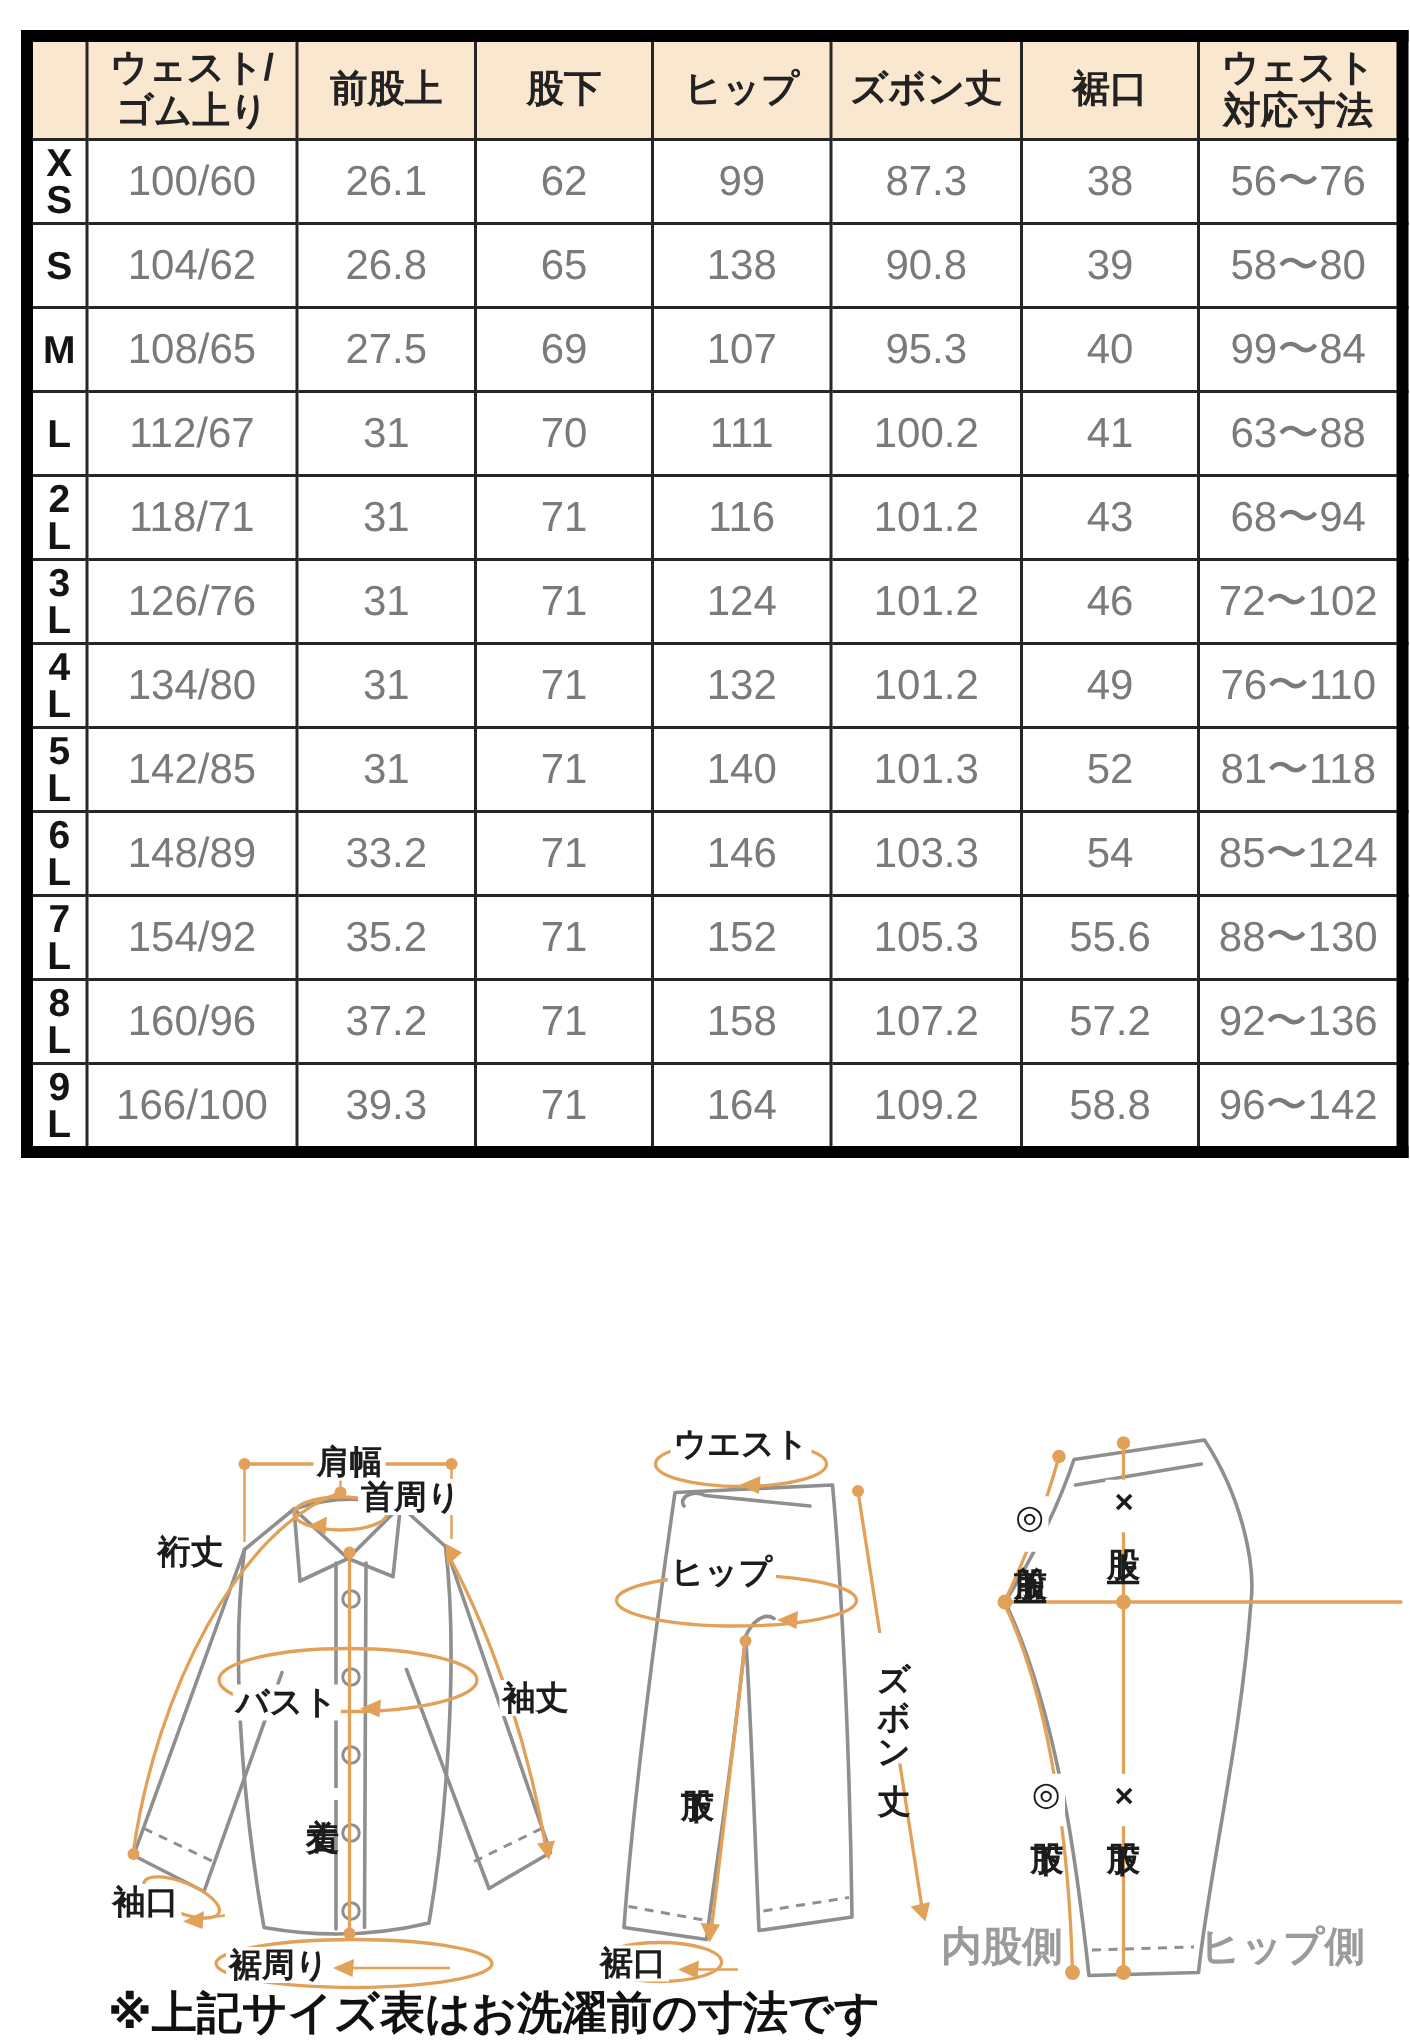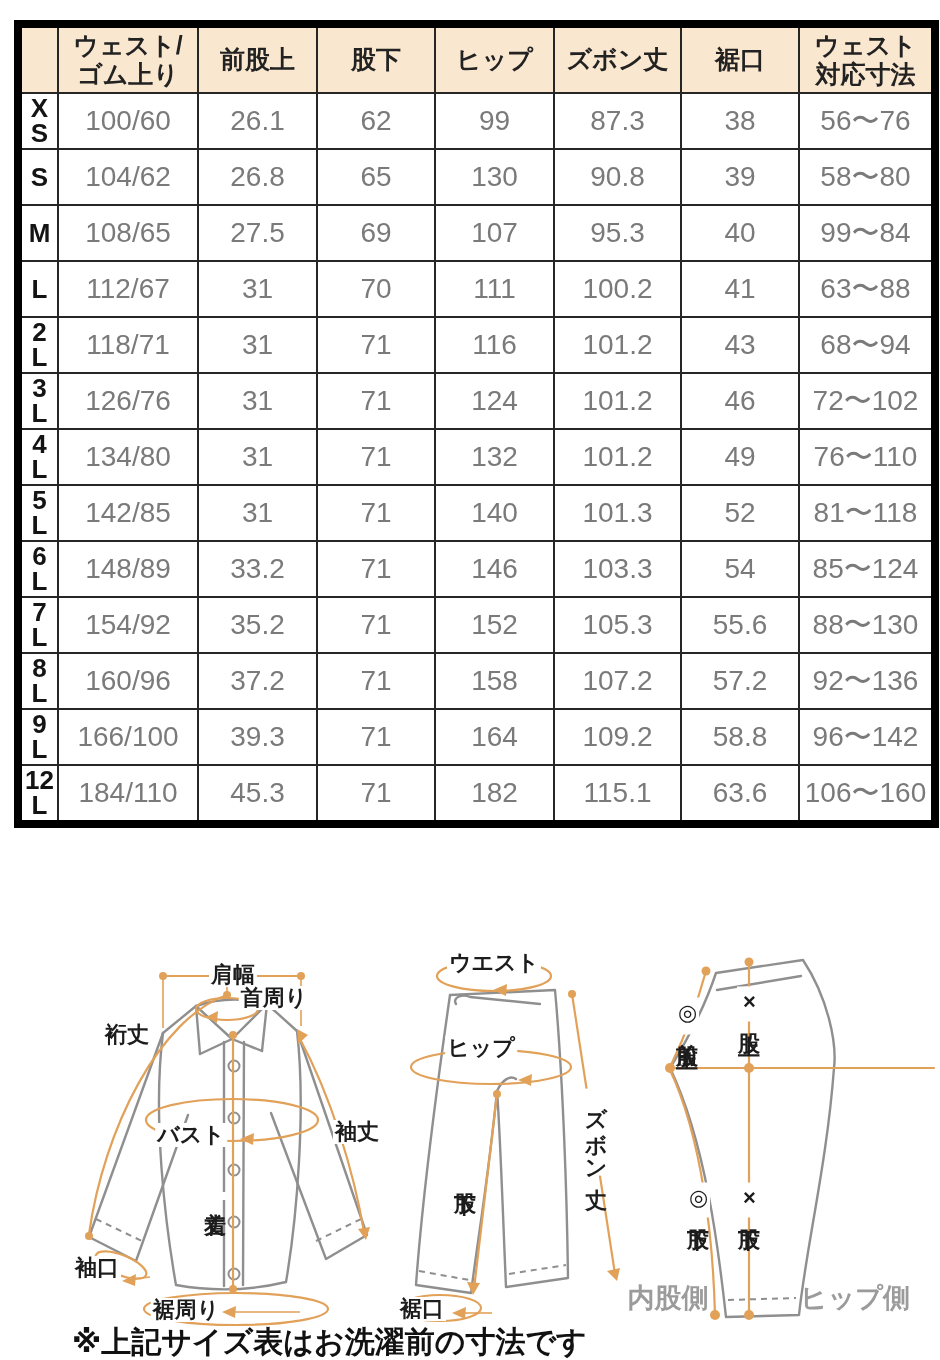--- a/index.html
+++ b/index.html
@@ -89,21 +89,21 @@
         <td>99</td>
         <td>87.3</td>
         <td>38</td>
         <td>56〜76</td>
       </tr>
       <tr>
         <th>S</th>
         <td>104/62</td>
         <td>26.8</td>
         <td>65</td>
-        <td>130</td>
+        <td>138</td>
         <td>90.8</td>
         <td>39</td>
         <td>58〜80</td>
       </tr>
       <tr>
         <th>M</th>
         <td>108/65</td>
         <td>27.5</td>
         <td>69</td>
         <td>107</td>
@@ -202,31 +202,20 @@
         <th>9
 L</th>
         <td>166/100</td>
         <td>39.3</td>
         <td>71</td>
         <td>164</td>
         <td>109.2</td>
         <td>58.8</td>
         <td>96〜142</td>
       </tr>
-      <tr>
-        <th>12
-L</th>
-        <td>184/110</td>
-        <td>45.3</td>
-        <td>71</td>
-        <td>182</td>
-        <td>115.1</td>
-        <td>63.6</td>
-        <td>106〜160</td>
-      </tr>
     </tbody>
 </table>
 
 <div class="diagrams">
   <svg width="940" height="422" viewBox="0 0 940 422">
 
     <g>
 
       <path class="stroke-g" d="M163,95 L89,299 L136,323 L188,177"></path>
       <path class="stroke-g" d="M297,93 L367,297 L326,321 L271,175"></path>

